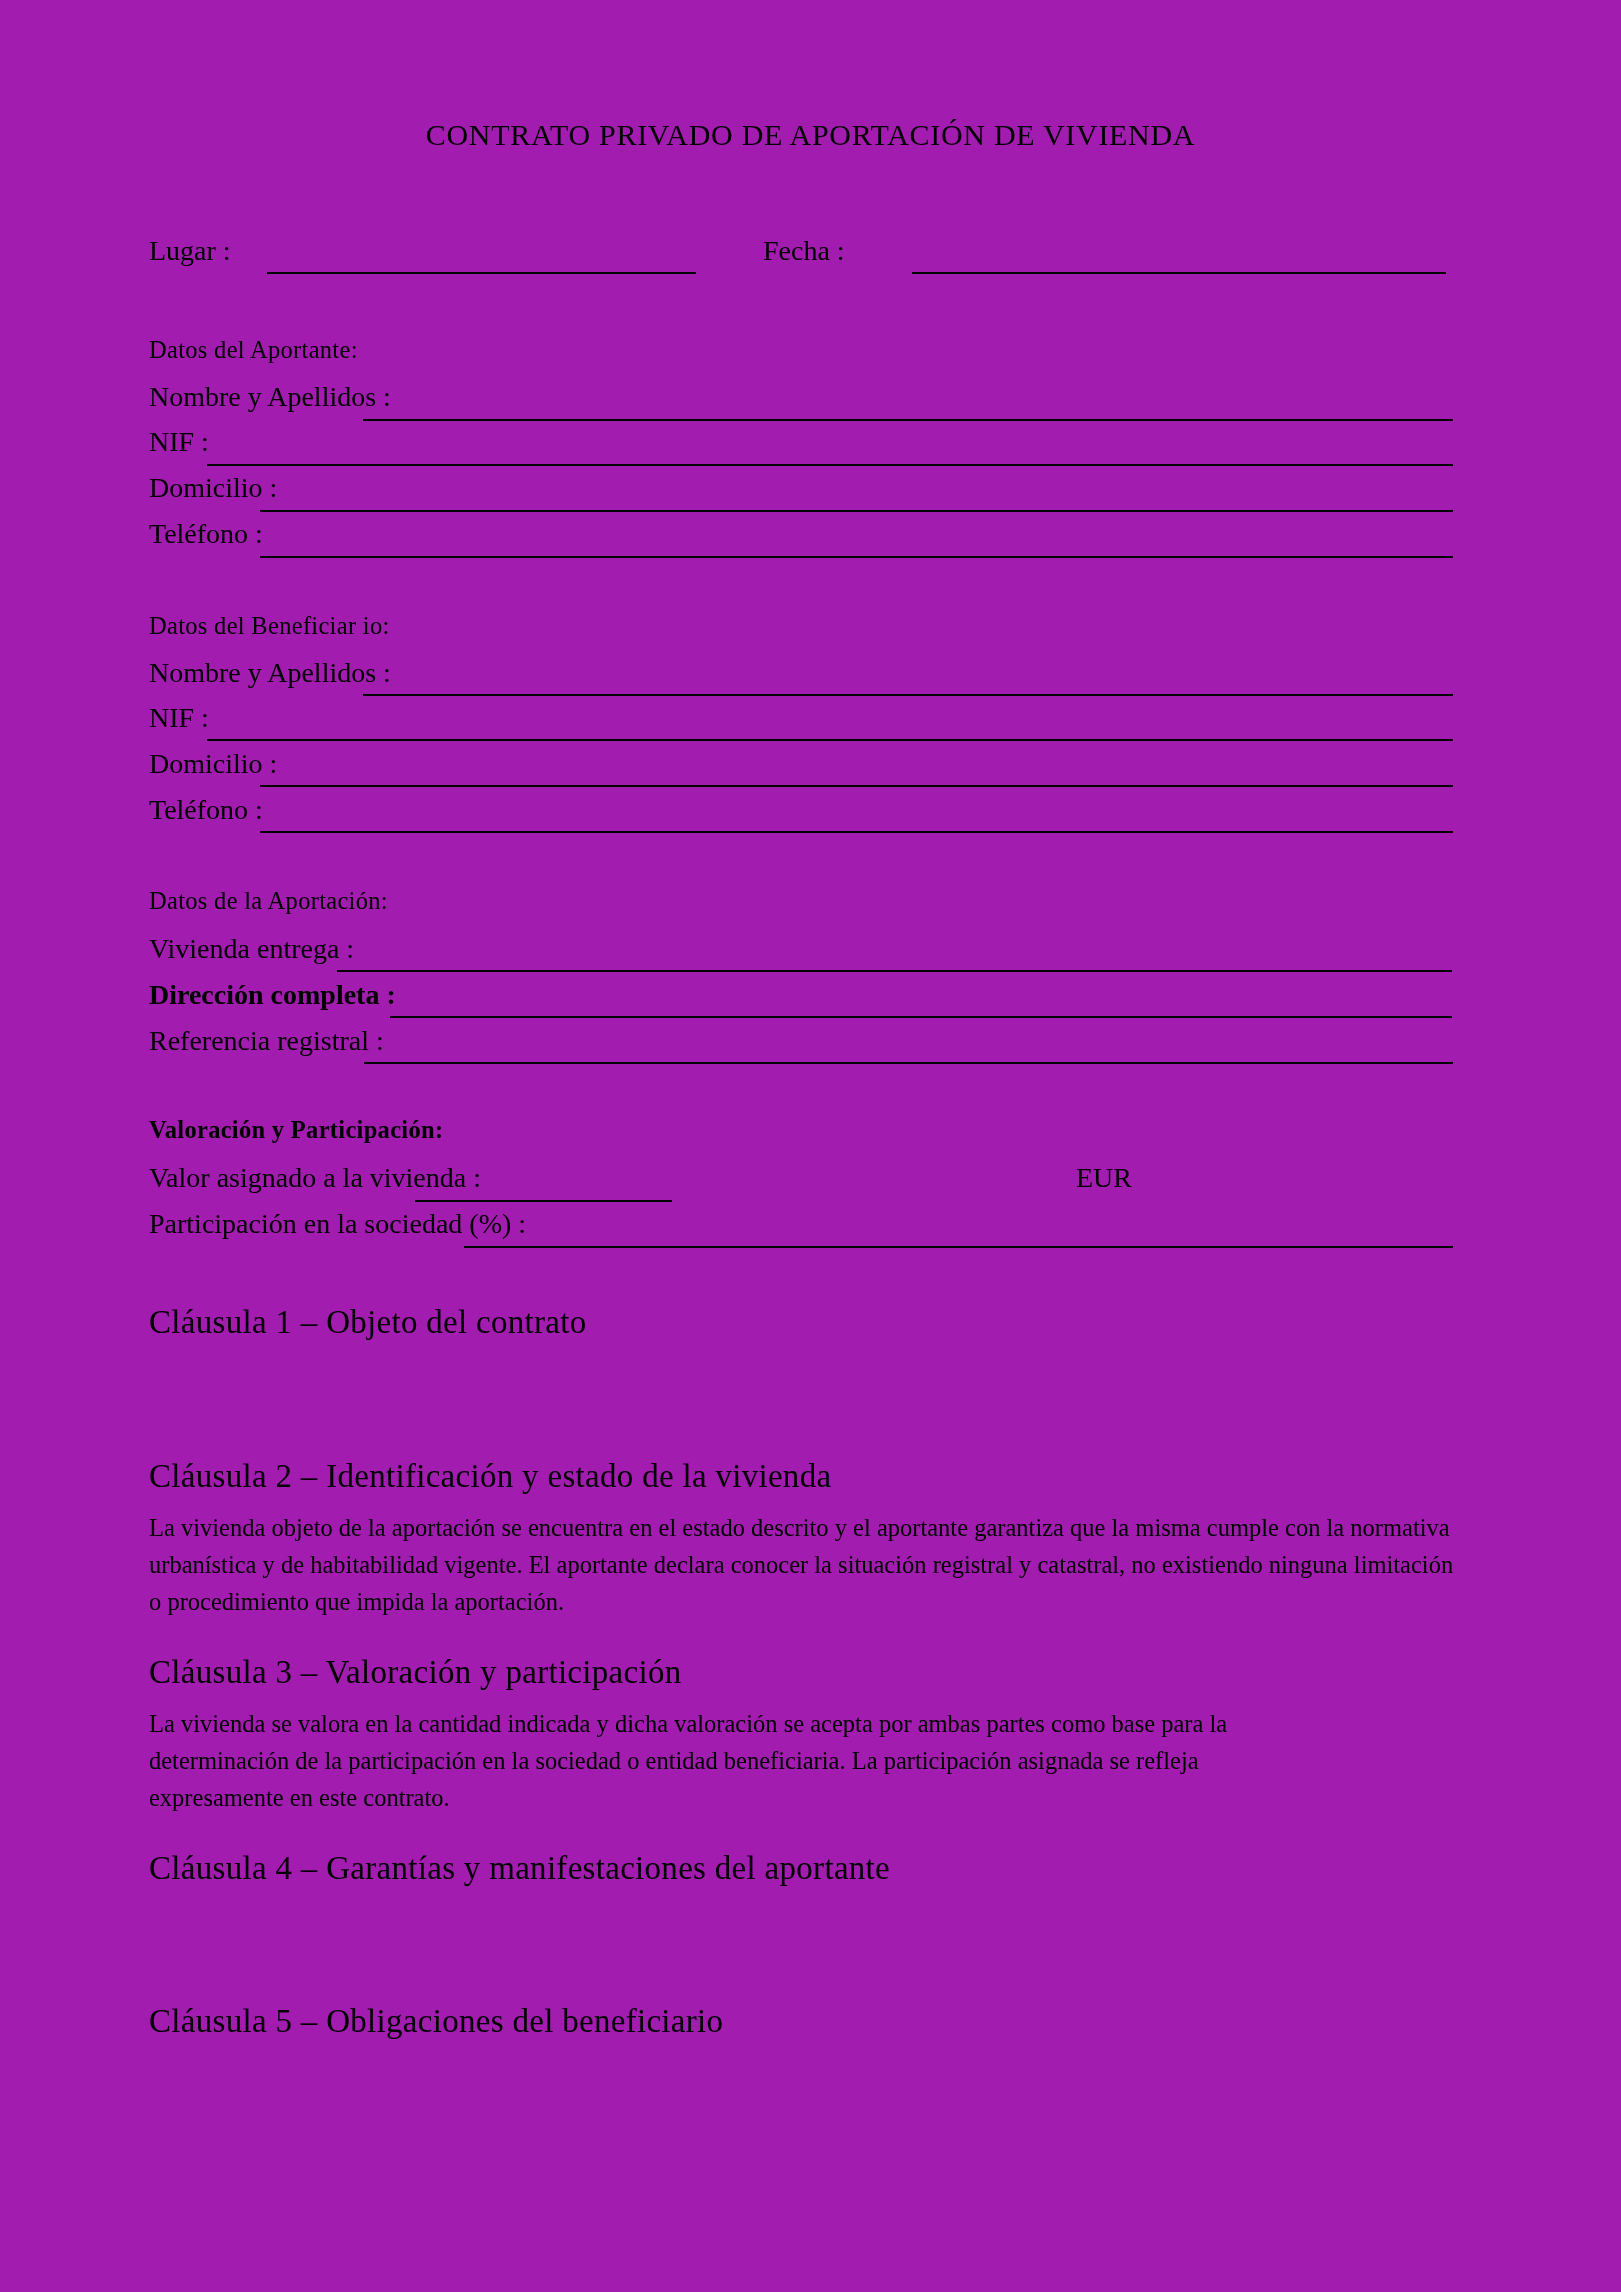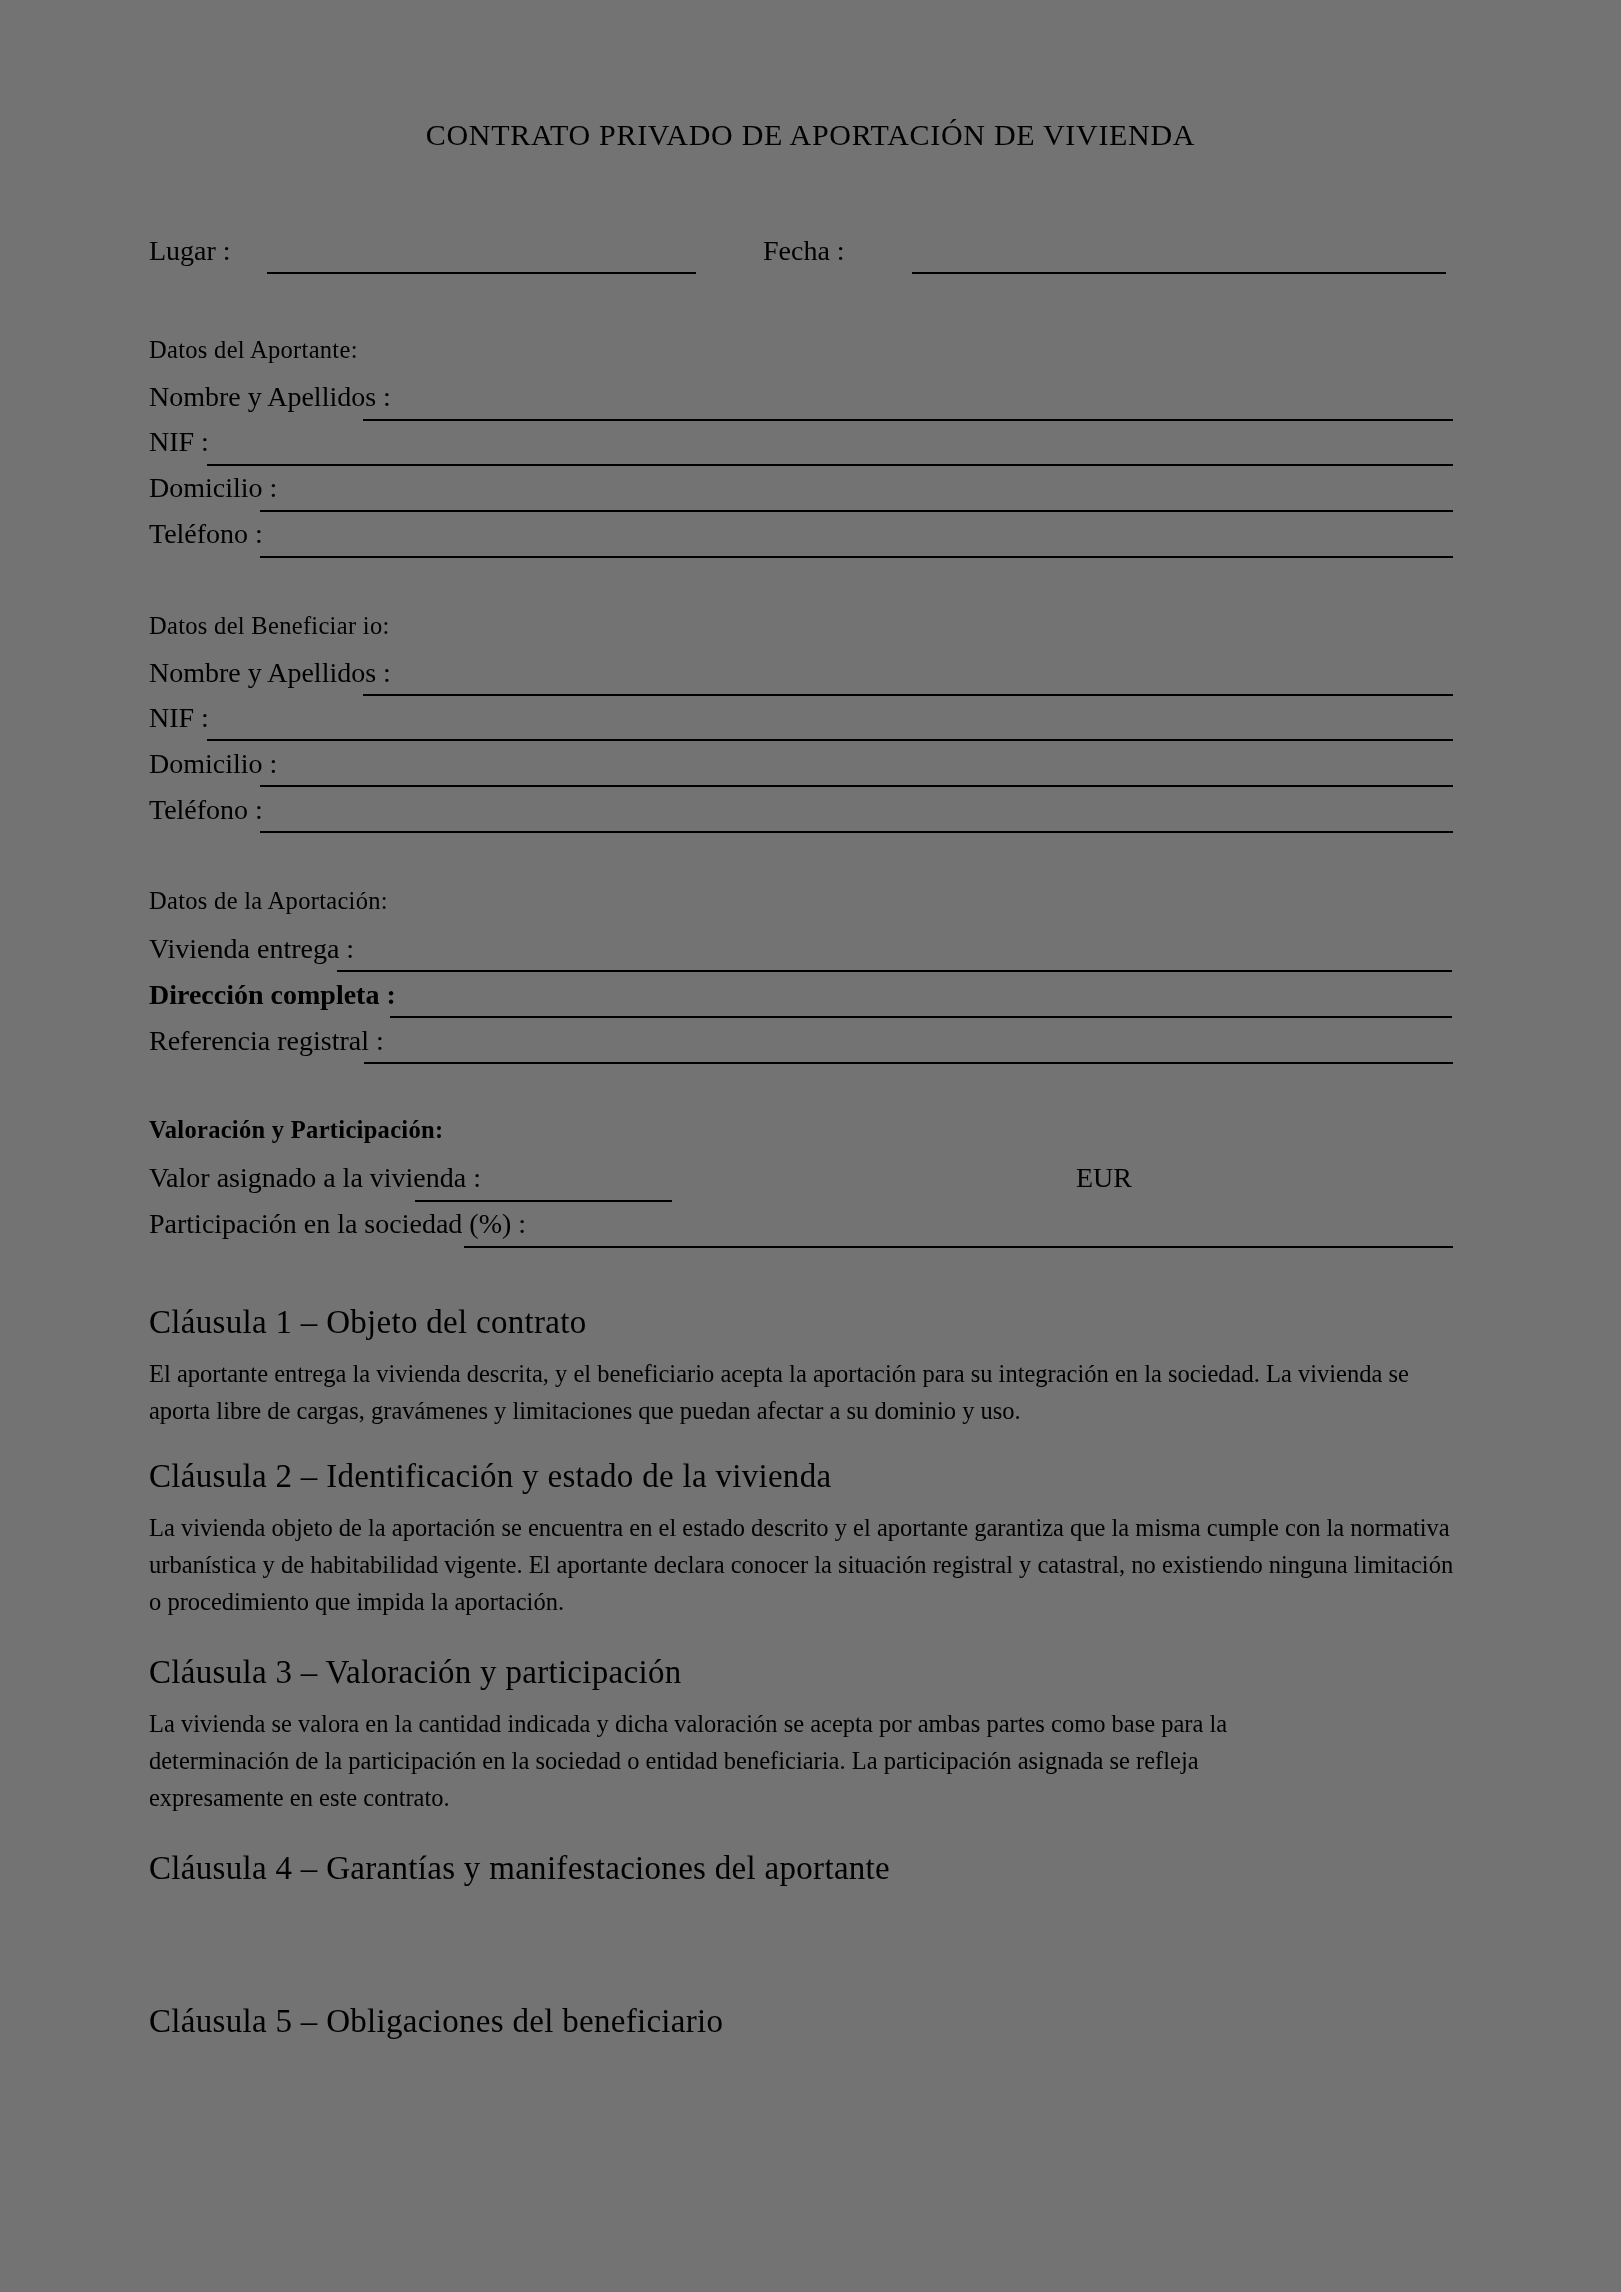--- a/index.html
+++ b/index.html
@@ -12,21 +12,21 @@
   body {
     font-family: "Liberation Serif", "DejaVu Serif", serif;
     color: #000000;
   }
 
   .page {
     position: relative;
     width: 1621px;
     height: 2293px;
     margin: 0 auto;
-    background: #737373;
+    background: #a21caf;
     overflow: hidden;
     box-sizing: border-box;
   }
 
   
   .doc-title {
     position: absolute;
     top: 118px;
     left: 0;
     width: 1621px;
@@ -132,21 +132,20 @@
   <div class="section-label" style="left:149px; top:1118px;font-weight:bold;">Valoración y Participación:</div>
 
   <div class="abs" style="left:149px; top:1164px;">Valor asignado a la vivienda :</div>
   <div class="rule" style="left:415px; top:1200px; width:257px;"></div>
   <div class="abs" style="left:1076px; top:1164px;">EUR</div>
 
   <div class="abs" style="left:149px; top:1210px;">Participación en la sociedad (%) :</div>
   <div class="rule" style="left:464px; top:1246px; width:989px;"></div>
 
   <div class="clause-heading" style="left:149px; top:1306px;">Cláusula 1 – Objeto del contrato</div>
-  <div class="clause-body" style="left:149px; top:1355px; width:1304px;">El aportante entrega la vivienda descrita, y el beneficiario acepta la aportación para su integración en la sociedad. La vivienda se aporta libre de cargas, gravámenes y limitaciones que puedan afectar a su dominio y uso.</div>
 
   <div class="clause-heading" style="left:149px; top:1460px;">Cláusula 2 – Identificación y estado de la vivienda</div>
   <div class="clause-body" style="left:149px; top:1509px; width:1308px;">La vivienda objeto de la aportación se encuentra en el estado descrito y el aportante garantiza que la misma cumple con la normativa urbanística y de habitabilidad vigente. El aportante declara conocer la situación registral y catastral, no existiendo ninguna limitación o procedimiento que impida la aportación.</div>
 
   <div class="clause-heading" style="left:149px; top:1656px;">Cláusula 3 – Valoración y participación</div>
   <div class="clause-body" style="left:149px; top:1705px; width:1176px;">La vivienda se valora en la cantidad indicada y dicha valoración se acepta por ambas partes como base para la determinación de la participación en la sociedad o entidad beneficiaria. La participación asignada se refleja expresamente en este contrato.</div>
 
   <div class="clause-heading" style="left:149px; top:1852px;">Cláusula 4 – Garantías y manifestaciones del aportante</div>
 
   <div class="clause-heading" style="left:149px; top:2005px;">Cláusula 5 – Obligaciones del beneficiario</div>

